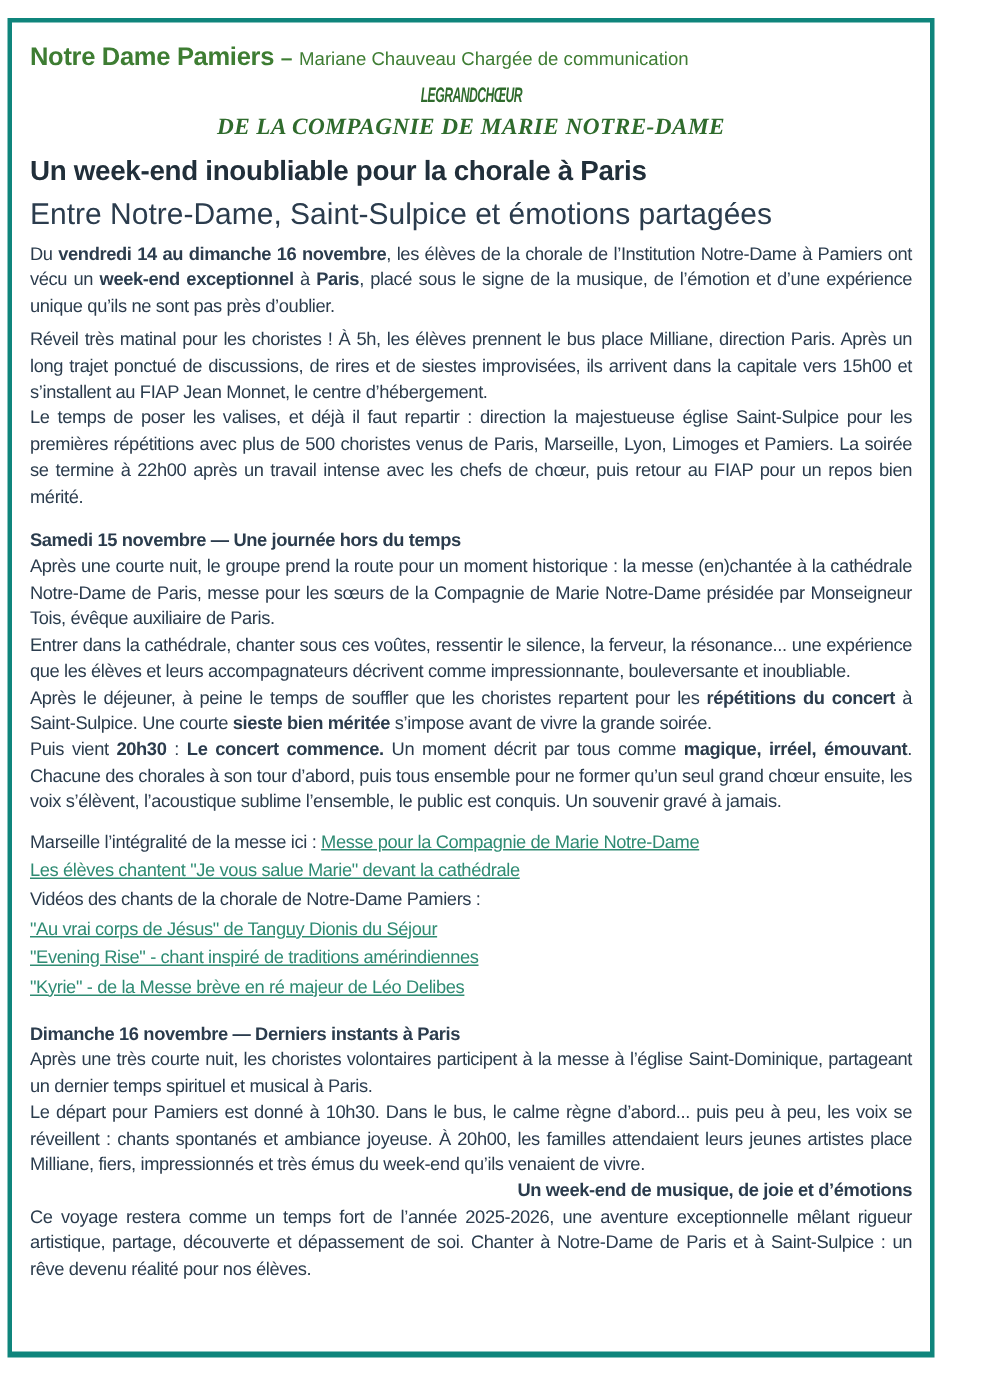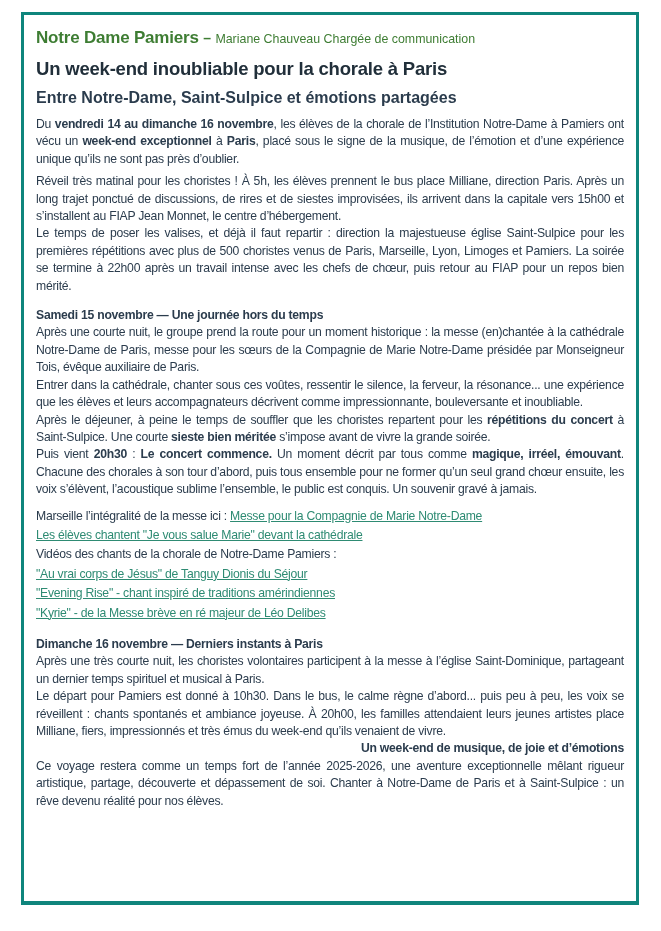--- a/index.html
+++ b/index.html
@@ -10,41 +10,41 @@
     --ink-dark:#212f3a;
     --link:#2e8b73;
   }
   *{box-sizing:border-box;}
   html,body{margin:0;padding:0;}
   body{
     width:661px;height:931px;background:#ffffff;position:relative;
     font-family:"Liberation Sans",sans-serif;
   }
   .frame{
-    position:absolute;left:21px;top:12px;width:618px;height:893px;
+    position:absolute;left:5px;top:12px;width:618px;height:893px;
     border:3px solid var(--teal);border-bottom-width:4px;
     padding:13px 12px 0 12px;overflow:hidden;background:#fff;
   }
   .header{line-height:20px;white-space:nowrap;}
   .header-title{font-size:17px;font-weight:700;color:var(--green);letter-spacing:-0.2px;}
   .header-dash{font-size:14px;font-weight:700;color:var(--green);}
   .header-author{font-size:12.4px;color:var(--green);}
   .logo{text-align:center;margin-top:6px;color:var(--dark-green);}
   .logo-line1{
     display:inline-block;transform:scaleX(0.58);transform-origin:center;
     font-weight:700;font-style:italic;font-size:14px;letter-spacing:-0.6px;
     line-height:17px;color:var(--dark-green);
   }
   .logo-line2{
     font-family:"Liberation Serif",serif;font-style:italic;font-weight:700;
     font-size:15.5px;letter-spacing:0.3px;line-height:19px;margin-top:2px;
     color:var(--dark-green);
   }
   h1{font-size:18.5px;font-weight:700;color:var(--ink-dark);margin:8px 0 0;letter-spacing:-0.2px;line-height:23px;}
-  h2{font-size:16px;font-weight:700;color:var(--ink);margin:8px 0 0;line-height:20px;}
+  h2{font-size:20px;font-weight:400;color:var(--ink);margin:8px 0 0;line-height:20px;}
   p,h3,.links{font-size:12.2px;line-height:17.4px;color:var(--ink);letter-spacing:-0.25px;}
   p{margin:0;text-align:justify;}
   h3{margin:12px 0 0;font-weight:700;}
   .intro{margin-top:8px;}
   .p-friday{margin-top:5px;}
   .links{margin-top:8px;}
   .link-line{line-height:19.4px;}
   .link{color:var(--link);text-decoration:underline;cursor:pointer;}
   .b{font-weight:700;margin-top:16px;}
   .h3-sunday{margin-top:13px;}
@@ -54,20 +54,24 @@
 <body>
 
 <div class="frame">
 
   <div class="header">
     <span class="header-title">Notre Dame Pamiers</span>
     <span class="header-dash">–</span>
     <span class="header-author">Mariane Chauveau Chargée de communication</span>
   </div>
 
+  <div class="logo">
+    <div><span class="logo-line1">LEGRANDCHŒUR</span></div>
+    <div class="logo-line2">DE LA COMPAGNIE DE MARIE NOTRE-DAME</div>
+  </div>
 
   <h1>Un week-end inoubliable pour la chorale à Paris</h1>
   <h2>Entre Notre-Dame, Saint-Sulpice et émotions partagées</h2>
 
   <p class="intro"><span>Du </span><span class="b">vendredi 14 au dimanche 16 novembre</span><span>, les élèves de la chorale de l’Institution Notre-Dame à Pamiers ont vécu un </span><span class="b">week-end exceptionnel</span><span> à </span><span class="b">Paris</span><span>, placé sous le signe de la musique, de l’émotion et d’une expérience unique qu’ils ne sont pas près d’oublier.</span></p>
 
   <p class="p-friday"><span>Réveil très matinal pour les choristes ! À 5h, les élèves prennent le bus place Milliane, direction Paris. Après un long trajet ponctué de discussions, de rires et de siestes improvisées, ils arrivent dans la capitale vers 15h00 et s’installent au FIAP Jean Monnet, le centre d’hébergement.</span><br><span>Le temps de poser les valises, et déjà il faut repartir : direction la majestueuse église Saint-Sulpice pour les premières répétitions avec plus de 500 choristes venus de Paris, Marseille, Lyon, Limoges et Pamiers. La soirée se termine à 22h00 après un travail intense avec les chefs de chœur, puis retour au FIAP pour un repos bien mérité.</span></p>
 
   <h3>Samedi 15 novembre — Une journée hors du temps</h3>
   <p><span>Après une courte nuit, le groupe prend la route pour un moment historique : la messe (en)chantée à la cathédrale Notre-Dame de Paris, messe pour les sœurs de la Compagnie de Marie Notre-Dame présidée par Monseigneur Tois, évêque auxiliaire de Paris.</span><br><span>Entrer dans la cathédrale, chanter sous ces voûtes, ressentir le silence, la ferveur, la résonance... une expérience que les élèves et leurs accompagnateurs décrivent comme impressionnante, bouleversante et inoubliable.</span><br><span>Après le déjeuner, à peine le temps de souffler que les choristes repartent pour les </span><span class="b">répétitions du concert</span><span> à Saint-Sulpice. Une courte </span><span class="b">sieste bien méritée</span><span> s’impose avant de vivre la grande soirée.</span><br><span>Puis vient </span><span class="b">20h30</span><span> : </span><span class="b">Le concert commence.</span><span> Un moment décrit par tous comme </span><span class="b">magique, irréel, émouvant</span><span>. Chacune des chorales à son tour d’abord, puis tous ensemble pour ne former qu’un seul grand chœur ensuite, les voix s’élèvent, l’acoustique sublime l’ensemble, le public est conquis. Un souvenir gravé à jamais.</span></p>

